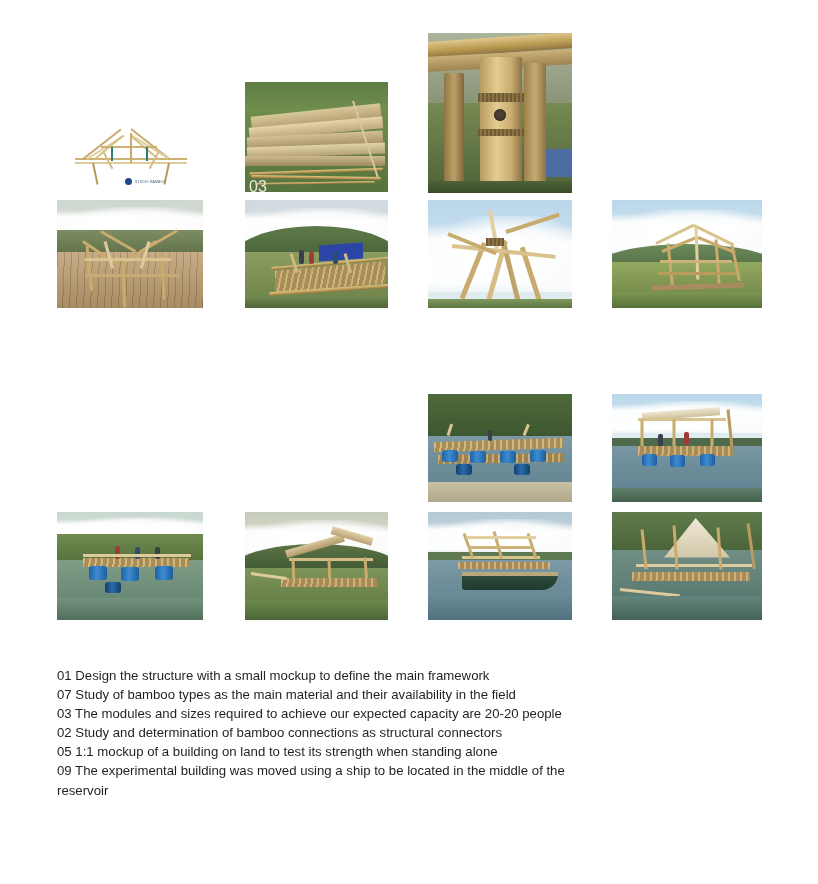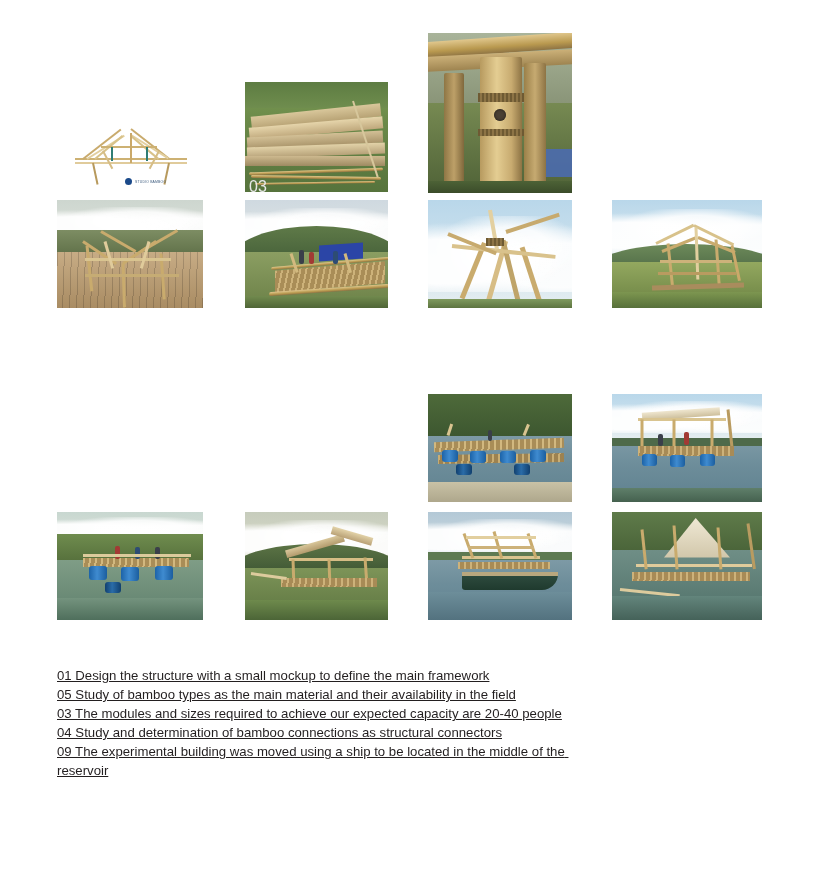--- a/index.html
+++ b/index.html
@@ -129,21 +129,21 @@
   
   #caption-list {
     position: absolute;
     left: 57px;
     top: 666px;
     width: 560px;
     font-size: 13.2px;
     line-height: 19.1px;
     color: #231f20;
   }
-  #caption-list .line { white-space: pre-wrap; text-decoration: underline; }
+  #caption-list .line { white-space: pre-wrap; }
 </style>
 </head>
 <body>
 
 <div class="page">
 
   <div class="fig" id="fig-model" style="left:57px; top:88px; width:146px; height:105px;">
     <div class="photo">
 
       <div class="stick" style="left:18px; top:70px; width:112px; height:2px; background:#cdb173;"></div>
@@ -406,19 +406,20 @@
       <div class="stick" style="left:136px; top:10px; width:46px; height:3px; transform:rotate(82deg); background:#b99b60;"></div>
       <div style="position:absolute; left:20px; top:60px; width:118px; height:9px; background:repeating-linear-gradient(94deg,#cdb27a 0 2px,#a88b56 2px 6px);"></div>
       <div class="stick" style="left:8px; top:76px; width:60px; height:3px; transform:rotate(6deg); background:#ddcb9d;"></div>
       <div style="position:absolute; left:0; bottom:0; width:100%; height:24px; background:linear-gradient(#63857c,#456259);"></div>
     </div>
 
   </div>
 
   <div id="caption-list">
     <div class="line">01 Design the structure with a small mockup to define the main framework</div>
-    <div class="line">05 Study of bamboo types as the main material and their availability in the field</div>
-    <div class="line">03 The modules and sizes required to achieve our expected capacity are 20-40 people</div>
-    <div class="line">04 Study and determination of bamboo connections as structural connectors</div>
+    <div class="line">07 Study of bamboo types as the main material and their availability in the field</div>
+    <div class="line">03 The modules and sizes required to achieve our expected capacity are 20-20 people</div>
+    <div class="line">02 Study and determination of bamboo connections as structural connectors</div>
+    <div class="line">05 1:1 mockup of a building on land to test its strength when standing alone</div>
     <div class="line">09 The experimental building was moved using a ship to be located in the middle of the reservoir</div>
   </div>
 
 </div>
 
 </body></html>

